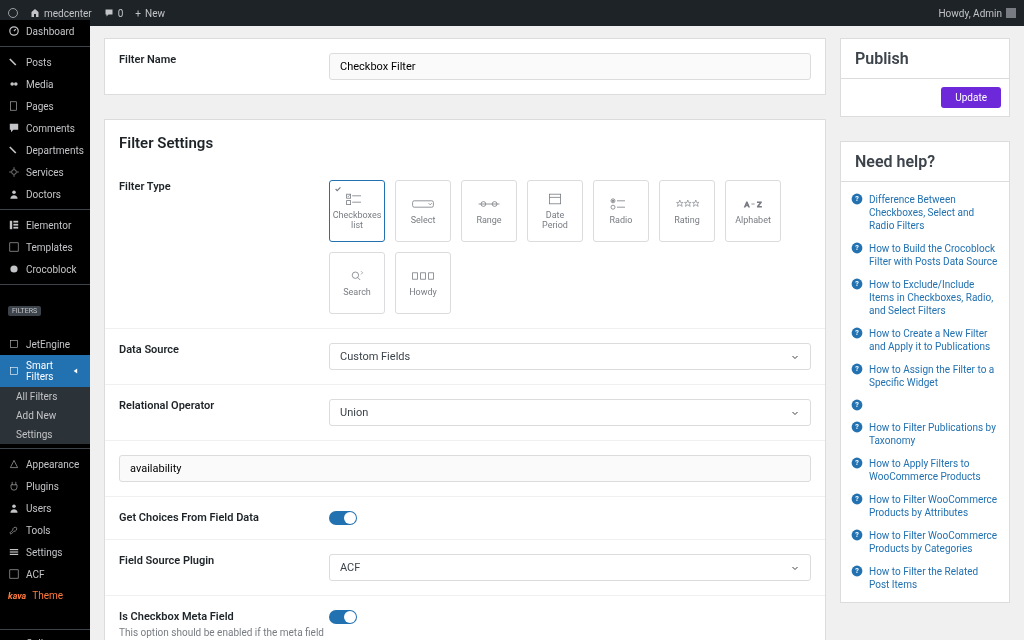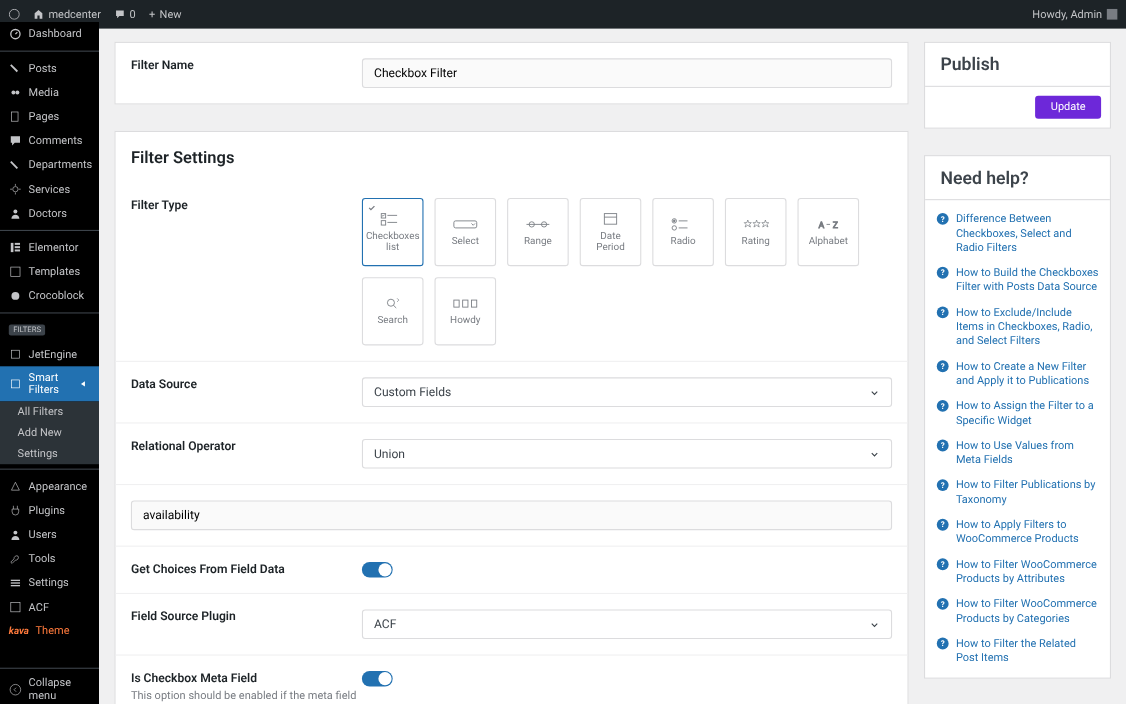--- a/index.html
+++ b/index.html
@@ -5,21 +5,21 @@
 *{box-sizing:border-box;margin:0;padding:0;font-family:-apple-system,BlinkMacSystemFont,"Segoe UI",Roboto,sans-serif}
 body{background:#f0f0f1;font-size:13px;color:#3c434a}
 .topbar{background:#1d2327;height:26px;display:flex;align-items:center;color:#c3c4c7;font-size:10px;padding:0 8px;justify-content:space-between}
 .topbar-left{display:flex;gap:12px;align-items:center}
 .topbar-item{display:flex;align-items:center;gap:4px;cursor:pointer}
 .wp-icon{width:10px;height:10px;fill:#c3c4c7}
 .sidebar{position:fixed;left:0;top:20px;bottom:0;width:90px;background:#000000;overflow-y:auto}
 .menu-item{display:flex;align-items:center;gap:6px;padding:5px 8px;color:#c3c4c7;font-size:10px;cursor:pointer}
 .menu-item.active{background:#2271b1;color:#fff}
 .menu-sep{height:1px;background:#3c434a;margin:4px 0}
-.menu-tag{font-size:7px;background:#3c434a;color:#c3c4c7;padding:1px 4px;margin:6px 8px;display:inline-block;border-radius:2px}
+.menu-tag{font-size:7px;background:#3c434a;color:#c3c4c7;padding:1px 4px;margin:17px 8px;display:inline-block;border-radius:2px}
 .submenu{background:#2c3338}
 .submenu-item{padding:4px 8px 4px 16px;color:#c3c4c7;font-size:10px;cursor:pointer}
 .menu-icon{width:12px;height:12px;fill:currentColor;flex-shrink:0}
 .main{margin-left:90px;padding:12px 14px}
 .row{display:flex;gap:14px}
 .col-main{flex:1;min-width:0}
 .col-side{width:170px;flex-shrink:0}
 .panel{background:#fff;border:1px solid #dcdcde;margin-bottom:24px}
 .panel-header{padding:10px 14px;font-size:16px;font-weight:600;border-bottom:1px solid #dcdcde}
 .field-row{display:flex;padding:14px;border-bottom:1px solid #f0f0f1;align-items:flex-start}
@@ -390,21 +390,21 @@
                 <circle cx="10" cy="10" r="9"></circle>
                 <text x="10" y="14" text-anchor="middle" fill="#fff" font-size="12" font-weight="bold">?</text>
               </svg>
               <span>Difference Between Checkboxes, Select and Radio Filters</span>
             </div>
             <div class="help-item">
               <svg class="help-icon" viewBox="0 0 20 20">
                 <circle cx="10" cy="10" r="9"></circle>
                 <text x="10" y="14" text-anchor="middle" fill="#fff" font-size="12" font-weight="bold">?</text>
               </svg>
-              <span>How to Build the Checkboxes Filter with Posts Data Source</span>
+              <span>How to Build the Crocoblock Filter with Posts Data Source</span>
             </div>
             <div class="help-item">
               <svg class="help-icon" viewBox="0 0 20 20">
                 <circle cx="10" cy="10" r="9"></circle>
                 <text x="10" y="14" text-anchor="middle" fill="#fff" font-size="12" font-weight="bold">?</text>
               </svg>
               <span>How to Exclude/Include Items in Checkboxes, Radio, and Select Filters</span>
             </div>
             <div class="help-item">
               <svg class="help-icon" viewBox="0 0 20 20">
@@ -418,21 +418,20 @@
                 <circle cx="10" cy="10" r="9"></circle>
                 <text x="10" y="14" text-anchor="middle" fill="#fff" font-size="12" font-weight="bold">?</text>
               </svg>
               <span>How to Assign the Filter to a Specific Widget</span>
             </div>
             <div class="help-item">
               <svg class="help-icon" viewBox="0 0 20 20">
                 <circle cx="10" cy="10" r="9"></circle>
                 <text x="10" y="14" text-anchor="middle" fill="#fff" font-size="12" font-weight="bold">?</text>
               </svg>
-              <span>How to Use Values from Meta Fields</span>
             </div>
             <div class="help-item">
               <svg class="help-icon" viewBox="0 0 20 20">
                 <circle cx="10" cy="10" r="9"></circle>
                 <text x="10" y="14" text-anchor="middle" fill="#fff" font-size="12" font-weight="bold">?</text>
               </svg>
               <span>How to Filter Publications by Taxonomy</span>
             </div>
             <div class="help-item">
               <svg class="help-icon" viewBox="0 0 20 20">

